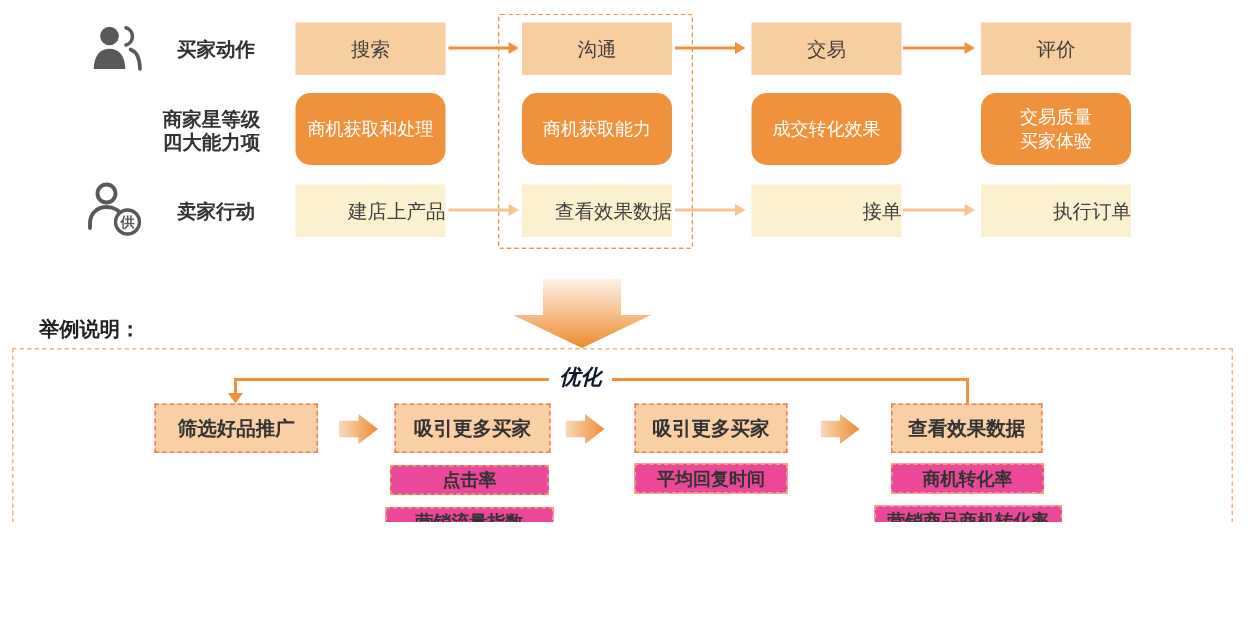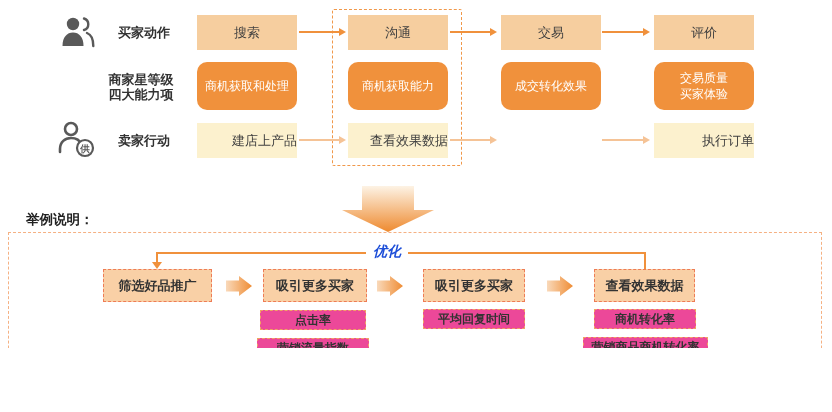--- a/index.html
+++ b/index.html
@@ -33,21 +33,21 @@
   .headR{width:0;height:0;border-top:4px solid transparent;border-bottom:4px solid transparent;border-left:7px solid #F0913C;}
   .headR.light{border-left-color:#F5C396;}
   .headD{width:0;height:0;border-left:5px solid transparent;border-right:5px solid transparent;border-top:7px solid #F0913C;}
   .vline{width:2px;background:#F0913C;}
   
   .colDash{border:1.5px dashed #F0984A;border-radius:2px;}
   
   .panel{border:1.5px dashed #F5B183;background:#ffffff;}
   .sectionLabel{font-weight:bold;font-size:13.5px;color:#222;}
   .optimizeLabel{
-    font-weight:bold;font-style:italic;font-size:14px;color:#1d4ed8;
+    font-weight:bold;font-style:italic;font-size:14px;color:#0f172a;
     text-align:center;width:42px;
   }
   .step{
     background:#F9D0A6;border:1.5px dashed #EE7C55;
     height:31px;display:flex;align-items:center;justify-content:center;
     font-weight:bold;font-size:13px;color:#333;
   }
   .metric{
     background:#ec4899;border:1.2px dashed #F0A264;
     height:18px;display:flex;align-items:center;justify-content:center;
@@ -107,20 +107,21 @@
   <div class="abs headR" style="left:643px;top:28px"></div>
 
   <div class="abs r2cell" style="left:197px;top:62px">商机获取和处理</div>
   <div class="abs r2cell" style="left:348px;top:62px">商机获取能力</div>
   <div class="abs r2cell" style="left:501px;top:62px">成交转化效果</div>
   <div class="abs r2cell" style="left:654px;top:62px">交易质量
 买家体验</div>
 
   <div class="abs r3cell" style="left:197px;top:123px">建店上产品</div>
   <div class="abs r3cell" style="left:348px;top:123px">查看效果数据</div>
+  <div class="abs r3cell" style="left:501px;top:123px">接单</div>
   <div class="abs r3cell" style="left:654px;top:123px">执行订单</div>
 
   <div class="abs hline light" style="left:299px;top:139px;width:41px"></div>
   <div class="abs headR light" style="left:339px;top:136px"></div>
   <div class="abs hline light" style="left:450px;top:139px;width:41px"></div>
   <div class="abs headR light" style="left:490px;top:136px"></div>
   <div class="abs hline light" style="left:602px;top:139px;width:42px"></div>
   <div class="abs headR light" style="left:643px;top:136px"></div>
 
   <svg class="abs" style="left:342px;top:186px" width="92" height="46" viewBox="0 0 92 46">

